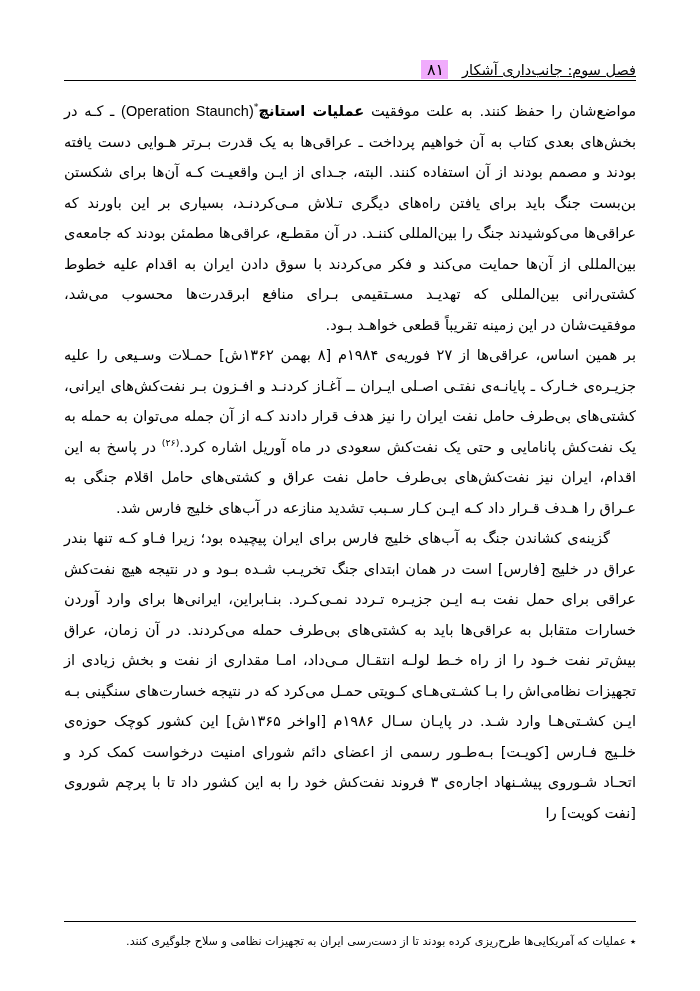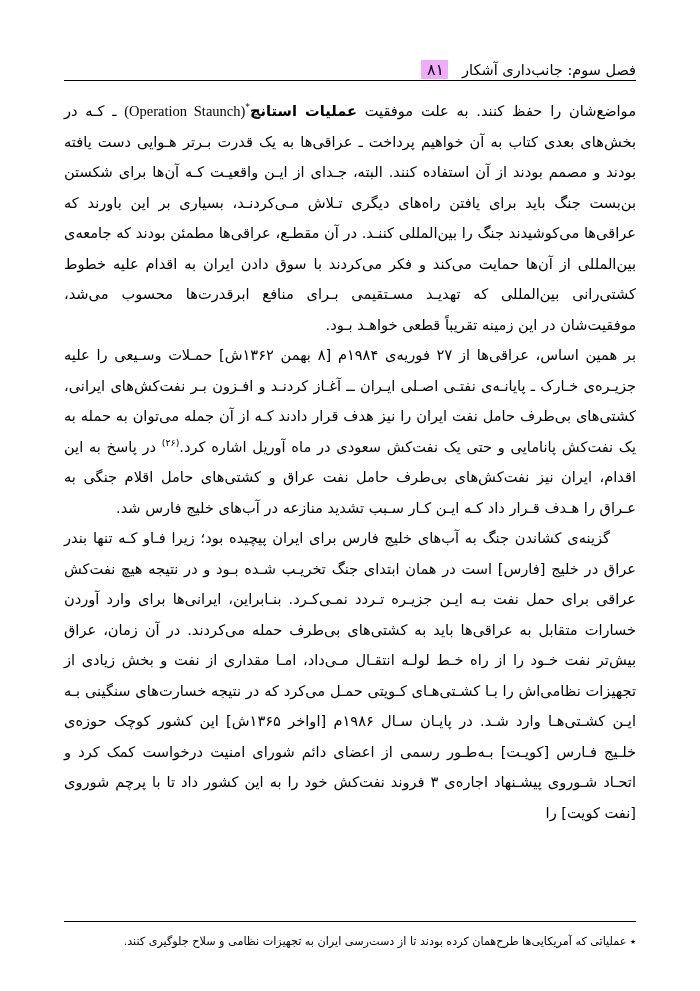--- a/index.html
+++ b/index.html
@@ -48,20 +48,21 @@
     direction: rtl;
     background: #fff;
     padding-left: 10px;
   }
   .chapter-title {
     font-size: 14.5px;
     letter-spacing: 0;
     white-space: nowrap;
     padding-left: 14px;
     background: #fff;
+    text-decoration: underline;
   }
   .page-number {
     font-size: 16px;
     white-space: nowrap;
     background: #f0abfc;
     padding-right: 4px;
     padding-left: 6px;
   }
   
   .header-inner > * { position: relative; z-index: 2; }
@@ -82,21 +83,21 @@
   }
   .body p.indent {
     text-indent: 26px;
   }
   .bold {
     font-weight: bold;
   }
   .ltr-inline {
     direction: ltr;
     unicode-bidi: isolate;
-    font-family: Liberation Serif, serif;
+    font-family: Liberation Sans, sans-serif;
     font-size: 14.5px;
   }
   sup {
     font-size: 9.5px;
     vertical-align: super;
     line-height: 0;
   }
   
   .footnote-area {
     margin-top: auto;
@@ -128,16 +129,16 @@
   </div>
 
   <div class="body">
     <p id="para-1" class="">مواضع‌شان را حفظ کنند. به علت موفقیت <span class="bold">عملیات استانچ</span><sup>*</sup><span class="ltr-inline">(Operation Staunch)</span> ـ کـه در بخش‌های بعدی کتاب به آن خواهیم پرداخت ـ عراقی‌ها به یک قدرت بـرتر هـوایی دست یافته بودند و مصمم بودند از آن استفاده کنند. البته، جـدای از ایـن واقعیـت کـه آن‌ها برای شکستن بن‌بست جنگ باید برای یافتن راه‌های دیگری تـلاش مـی‌کردنـد، بسیاری بر این باورند که عراقی‌ها می‌کوشیدند جنگ را بین‌المللی کننـد. در آن مقطـع، عراقی‌ها مطمئن بودند که جامعه‌ی بین‌المللی از آن‌ها حمایت می‌کند و فکر می‌کردند با سوق دادن ایران به اقدام علیه خطوط کشتی‌رانی بین‌المللی که تهدیـد مسـتقیمی بـرای منافع ابرقدرت‌ها محسوب می‌شد، موفقیت‌شان در این زمینه تقریباً قطعی خواهـد بـود.</p>
     <p id="para-2" class="">بر همین اساس، عراقی‌ها از ۲۷ فوریه‌ی ۱۹۸۴م [۸ بهمن ۱۳۶۲ش] حمـلات وسـیعی را علیه جزیـره‌ی خـارک ـ پایانـه‌ی نفتـی اصـلی ایـران ــ آغـاز کردنـد و افـزون بـر نفت‌کش‌های ایرانی، کشتی‌های بی‌طرف حامل نفت ایران را نیز هدف قرار دادند کـه از آن جمله می‌توان به حمله به یک نفت‌کش پانامایی و حتی یک نفت‌کش سعودی در ماه آوریل اشاره کرد.<sup>(۲۶)</sup> در پاسخ به این اقدام، ایران نیز نفت‌کش‌های بی‌طرف حامل نفت عراق و کشتی‌های حامل اقلام جنگی به عـراق را هـدف قـرار داد کـه ایـن کـار سـبب تشدید منازعه در آب‌های خلیج فارس شد.</p>
     <p id="para-3" class="indent">گزینه‌ی کشاندن جنگ به آب‌های خلیج فارس برای ایران پیچیده بود؛ زیرا فـاو کـه تنها بندر عراق در خلیج [فارس] است در همان ابتدای جنگ تخریـب شـده بـود و در نتیجه هیچ نفت‌کش عراقی برای حمل نفت بـه ایـن جزیـره تـردد نمـی‌کـرد. بنـابراین، ایرانی‌ها برای وارد آوردن خسارات متقابل به عراقی‌ها باید به کشتی‌های بی‌طرف حمله می‌کردند. در آن زمان، عراق بیش‌تر نفت خـود را از راه خـط لولـه انتقـال مـی‌داد، امـا مقداری از نفت و بخش زیادی از تجهیزات نظامی‌اش را بـا کشـتی‌هـای کـویتی حمـل می‌کرد که در نتیجه خسارت‌های سنگینی بـه ایـن کشـتی‌هـا وارد شـد. در پایـان سـال ۱۹۸۶م [اواخر ۱۳۶۵ش] این کشور کوچک حوزه‌ی خلـیج فـارس [کویـت] بـه‌طـور رسمی از اعضای دائم شورای امنیت درخواست کمک کرد و اتحـاد شـوروی پیشـنهاد اجاره‌ی ۳ فروند نفت‌کش خود را به این کشور داد تا با پرچم شوروی [نفت کویت] را</p>
   </div>
 
   <div class="footnote-area">
     <div class="footnote-rule"></div>
-    <div class="footnote">٭ عملیاتی که آمریکایی‌ها طرح‌همان کرده بودند تا از دست‌رسی ایران به تجهیزات نظامی و سلاح جلوگیری کنند.</div>
+    <div class="footnote">٭ عملیات که آمریکایی‌ها طرح‌ریزی کرده بودند تا از دست‌رسی ایران به تجهیزات نظامی و سلاح جلوگیری کنند.</div>
   </div>
 
 </div>
 
 </body></html>

